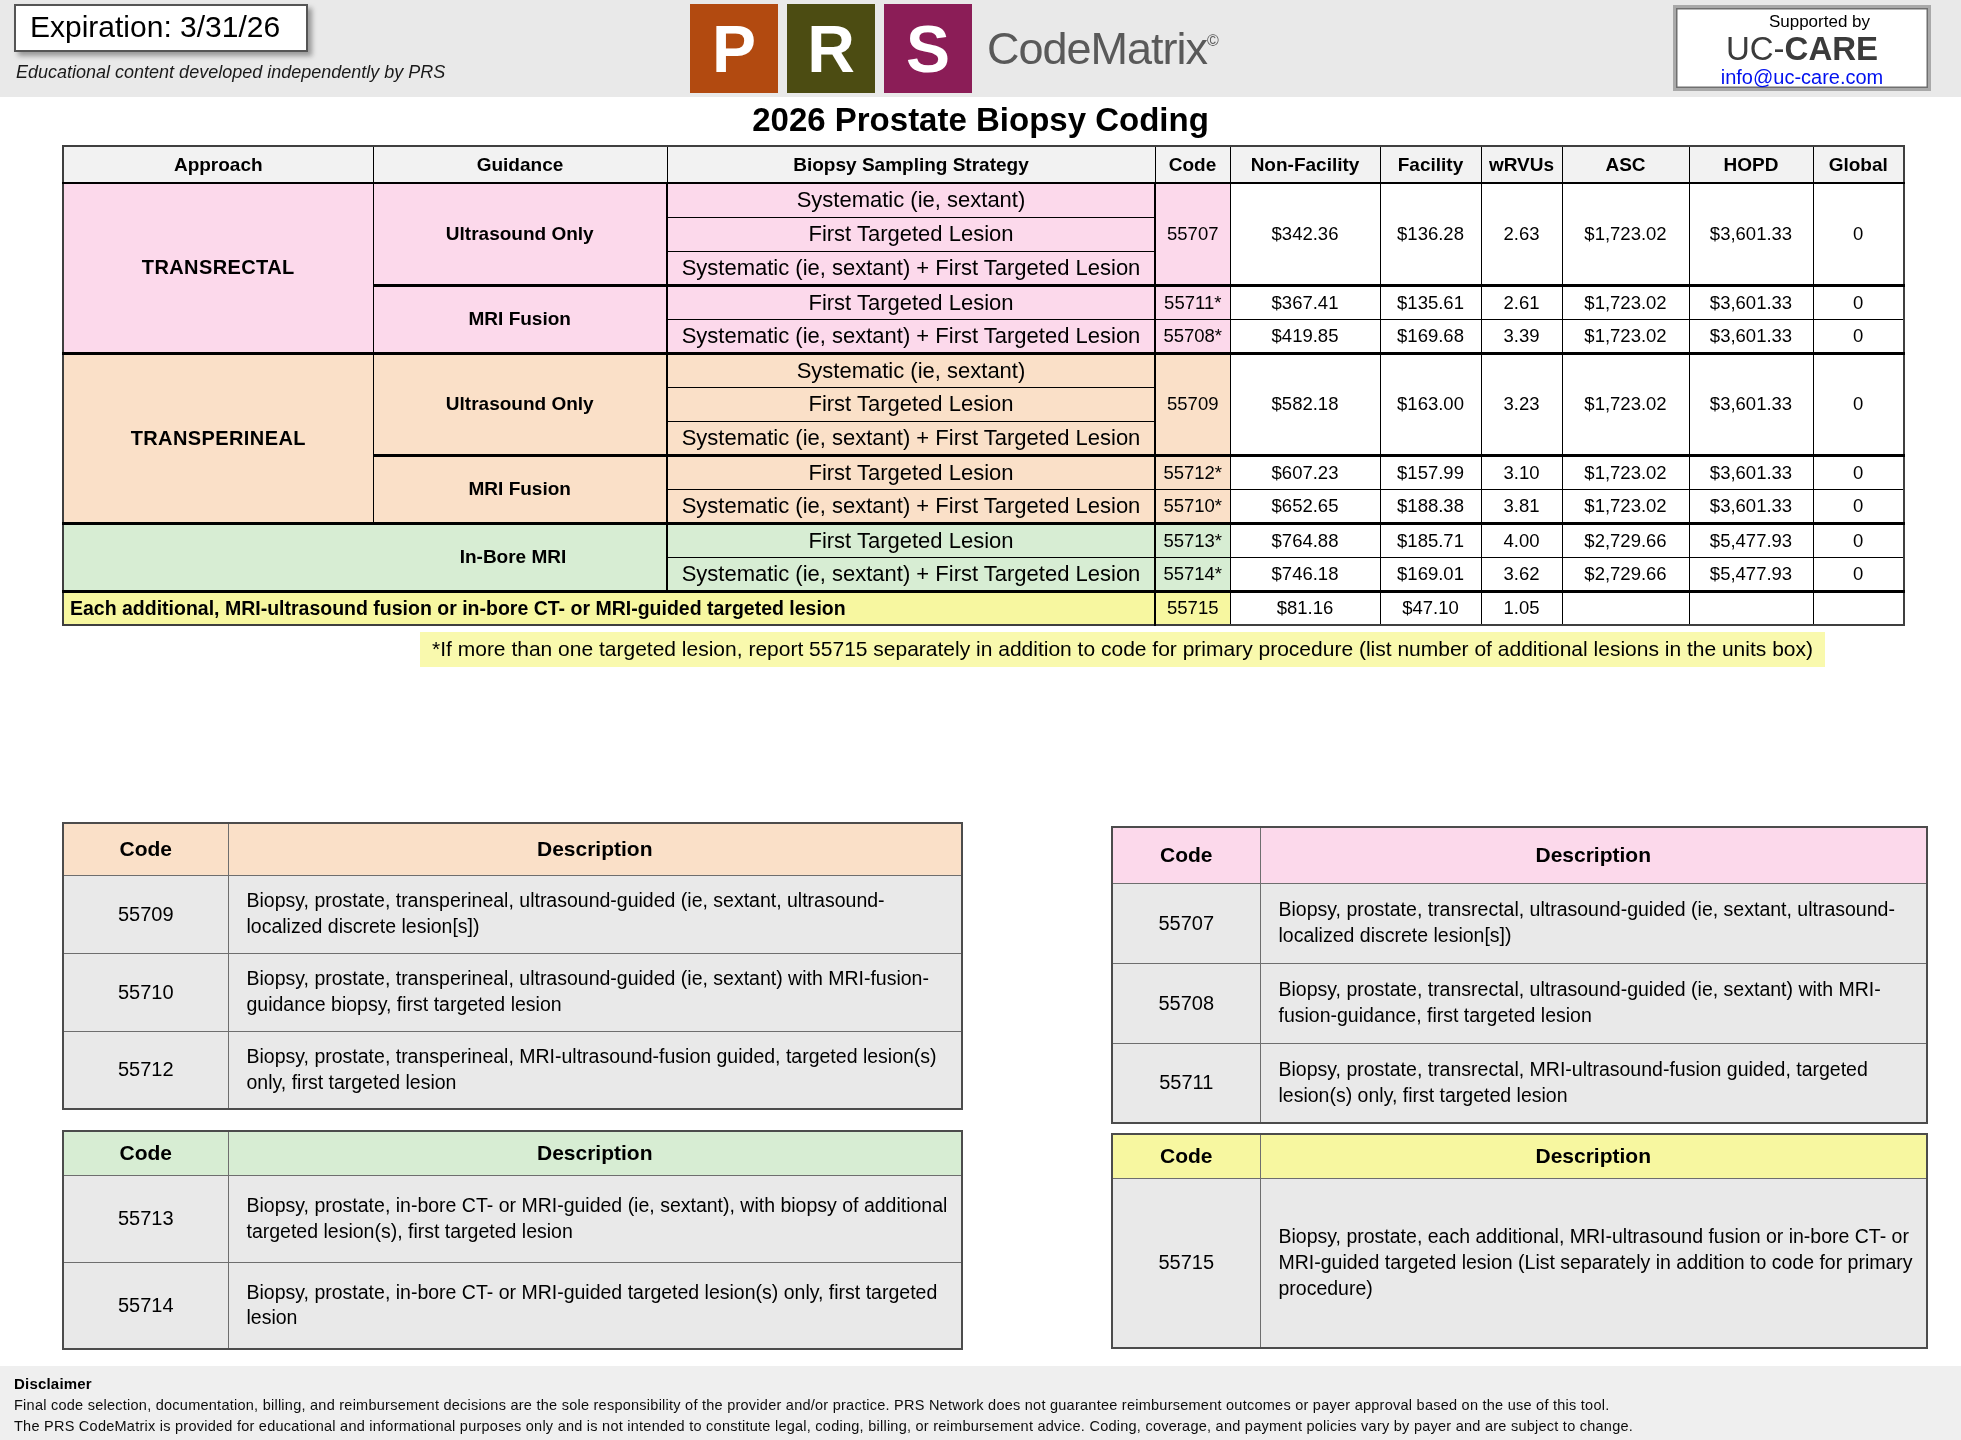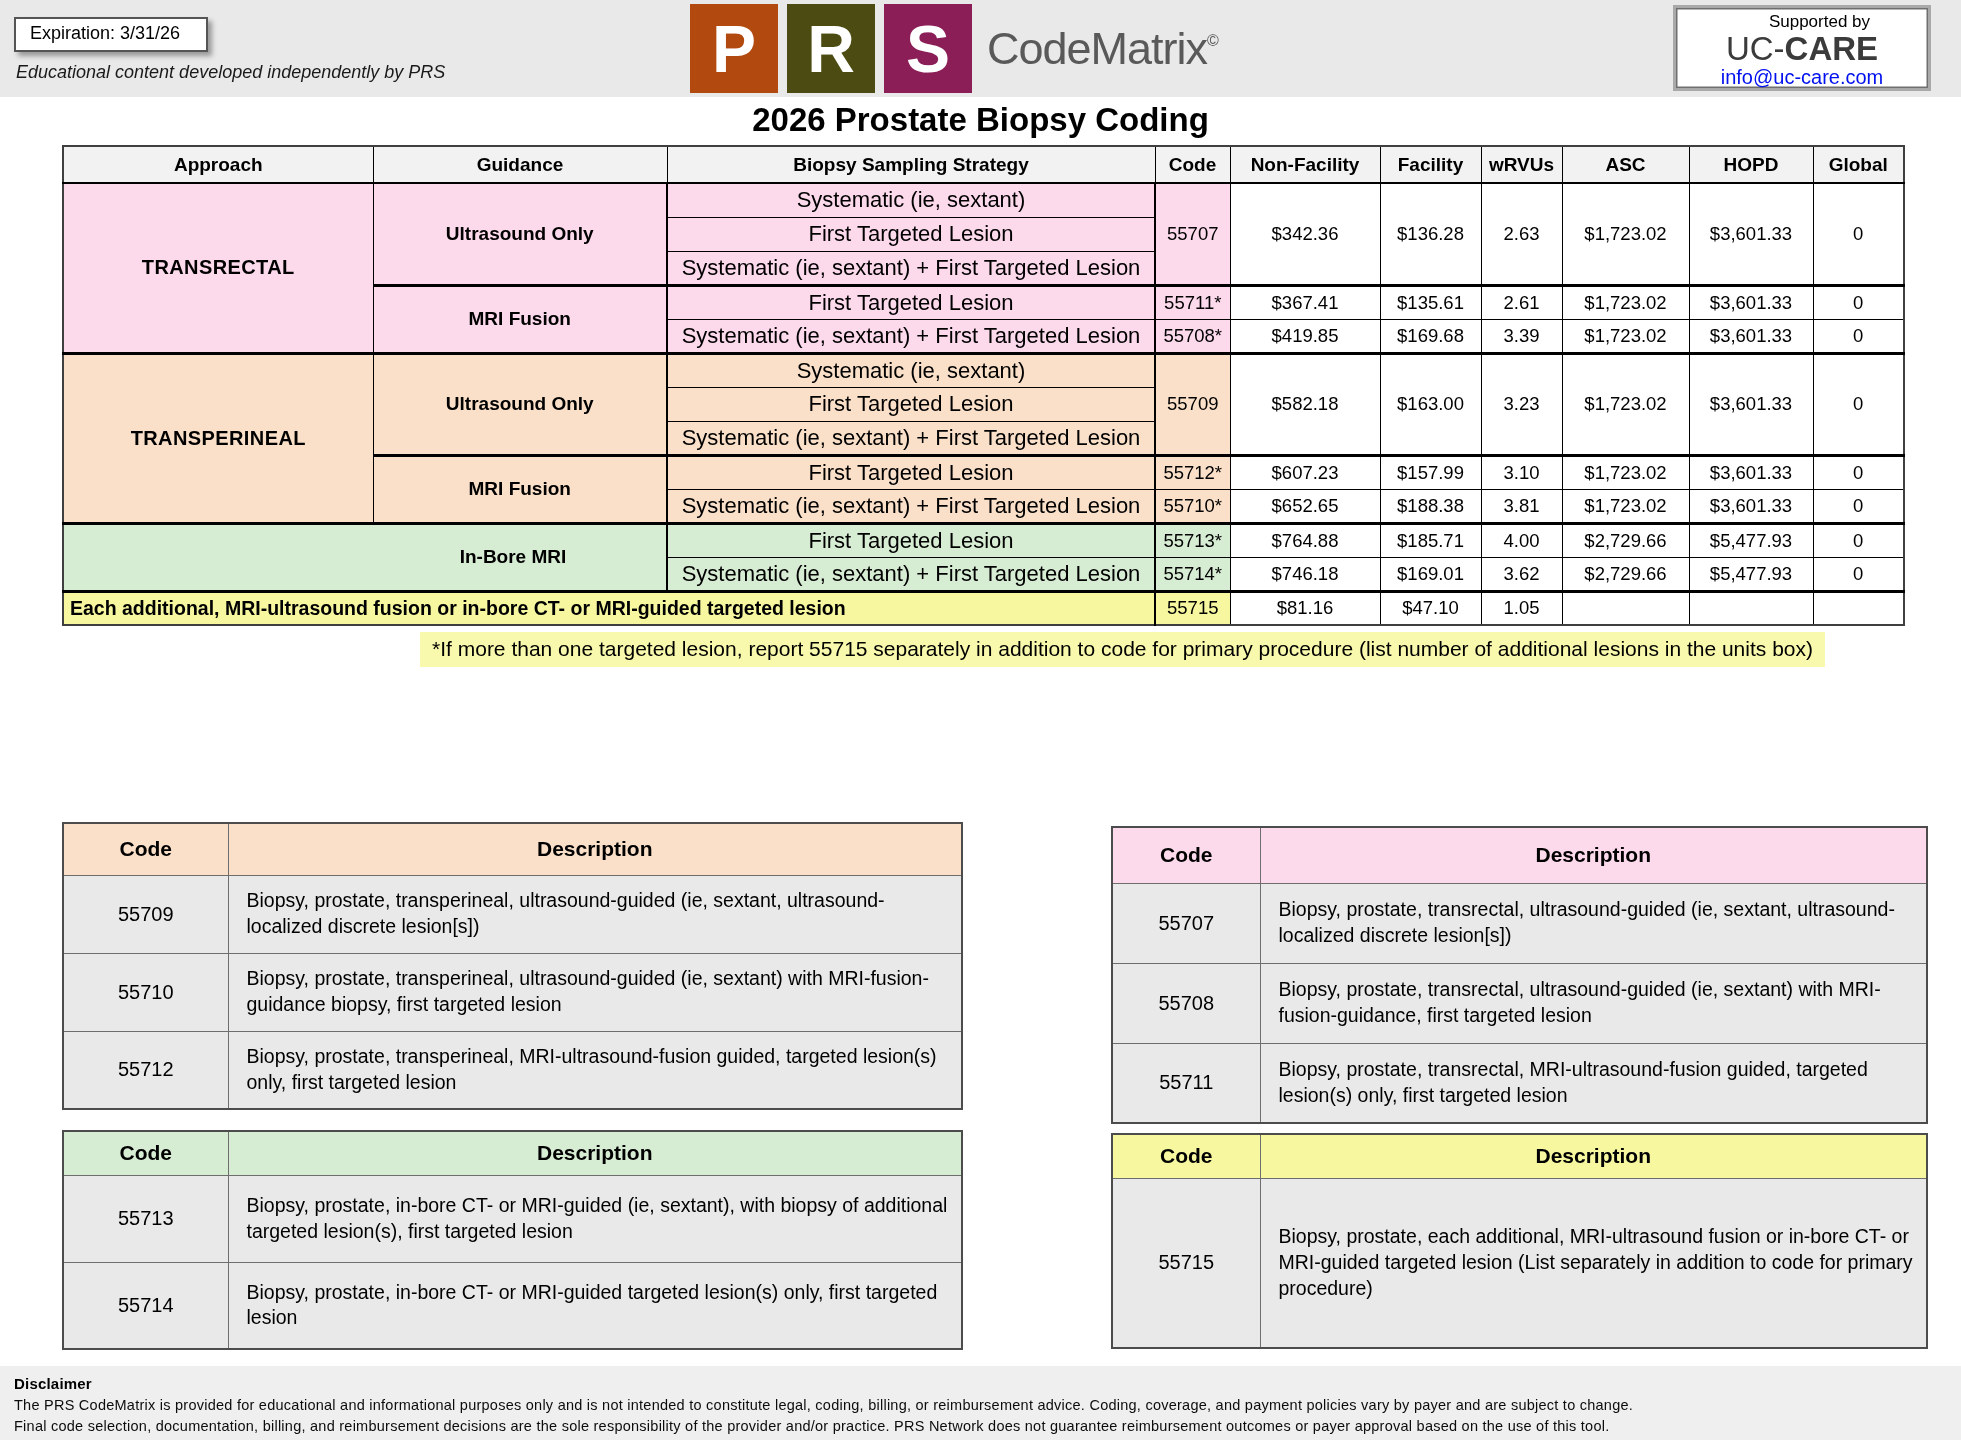--- a/index.html
+++ b/index.html
@@ -1,21 +1,21 @@
 <!DOCTYPE html>
 <html><head>
 <meta charset="utf-8">
 <style>
   html,body{margin:0;padding:0;background:#fff;}
   body{width:1961px;height:1440px;position:relative;font-family:"Liberation Sans",sans-serif;color:#000;overflow:hidden;}
 
   
   .band{position:absolute;left:0;top:0;width:1961px;height:97px;background:#e9e9e9;}
-  .exp-box{position:absolute;left:14px;top:17px;background:#fff;border:2.5px solid #555;
-           box-shadow:4px 4px 5px rgba(0,0,0,.35);padding:4px 26px 6px 14px;font-size:18px;}
+  .exp-box{position:absolute;left:14px;top:4px;background:#fff;border:2.5px solid #555;
+           box-shadow:4px 4px 5px rgba(0,0,0,.35);padding:4px 26px 6px 14px;font-size:30px;}
   .edu-note{position:absolute;left:16px;top:62px;font-style:italic;font-size:18px;color:#1a1a1a;}
   .logo-wrap{position:absolute;left:690px;top:4px;display:flex;align-items:center;}
   .lbox{width:88px;height:89px;margin-right:9px;display:flex;align-items:center;justify-content:center;
         color:#fff;font-weight:bold;font-size:66px;line-height:1;}
   .lbox.p{background:#b24a10;}
   .lbox.r{background:#4c4c12;}
   .lbox.s{background:#8b1d57;}
   .codematrix{font-size:45px;color:#595959;letter-spacing:-1px;margin-left:6px;white-space:nowrap;}
   .codematrix sup{font-size:16px;vertical-align:18px;}
   .uccare{position:absolute;right:30px;top:5px;width:252px;height:76px;background:#fff;text-align:center;
@@ -342,15 +342,15 @@
   <tbody>
     <tr>
       <td class="dcode">55715</td>
       <td class="ddesc">Biopsy, prostate, each additional, MRI-ultrasound fusion or in-bore CT- or MRI-guided targeted lesion (List separately in addition to code for primary procedure)</td>
     </tr>
   </tbody>
 </table>
 
 <div class="disclaimer">
   <div class="d-title">Disclaimer</div>
+  <div class="d-line">Final code selection, documentation, billing, and reimbursement decisions are the sole responsibility of the provider and/or practice. PRS Network does not guarantee reimbursement outcomes or payer approval based on the use of this tool.</div>
   <div class="d-line">The PRS CodeMatrix is provided for educational and informational purposes only and is not intended to constitute legal, coding, billing, or reimbursement advice. Coding, coverage, and payment policies vary by payer and are subject to change.</div>
-  <div class="d-line">Final code selection, documentation, billing, and reimbursement decisions are the sole responsibility of the provider and/or practice. PRS Network does not guarantee reimbursement outcomes or payer approval based on the use of this tool.</div>
 </div>
 
 </body></html>

